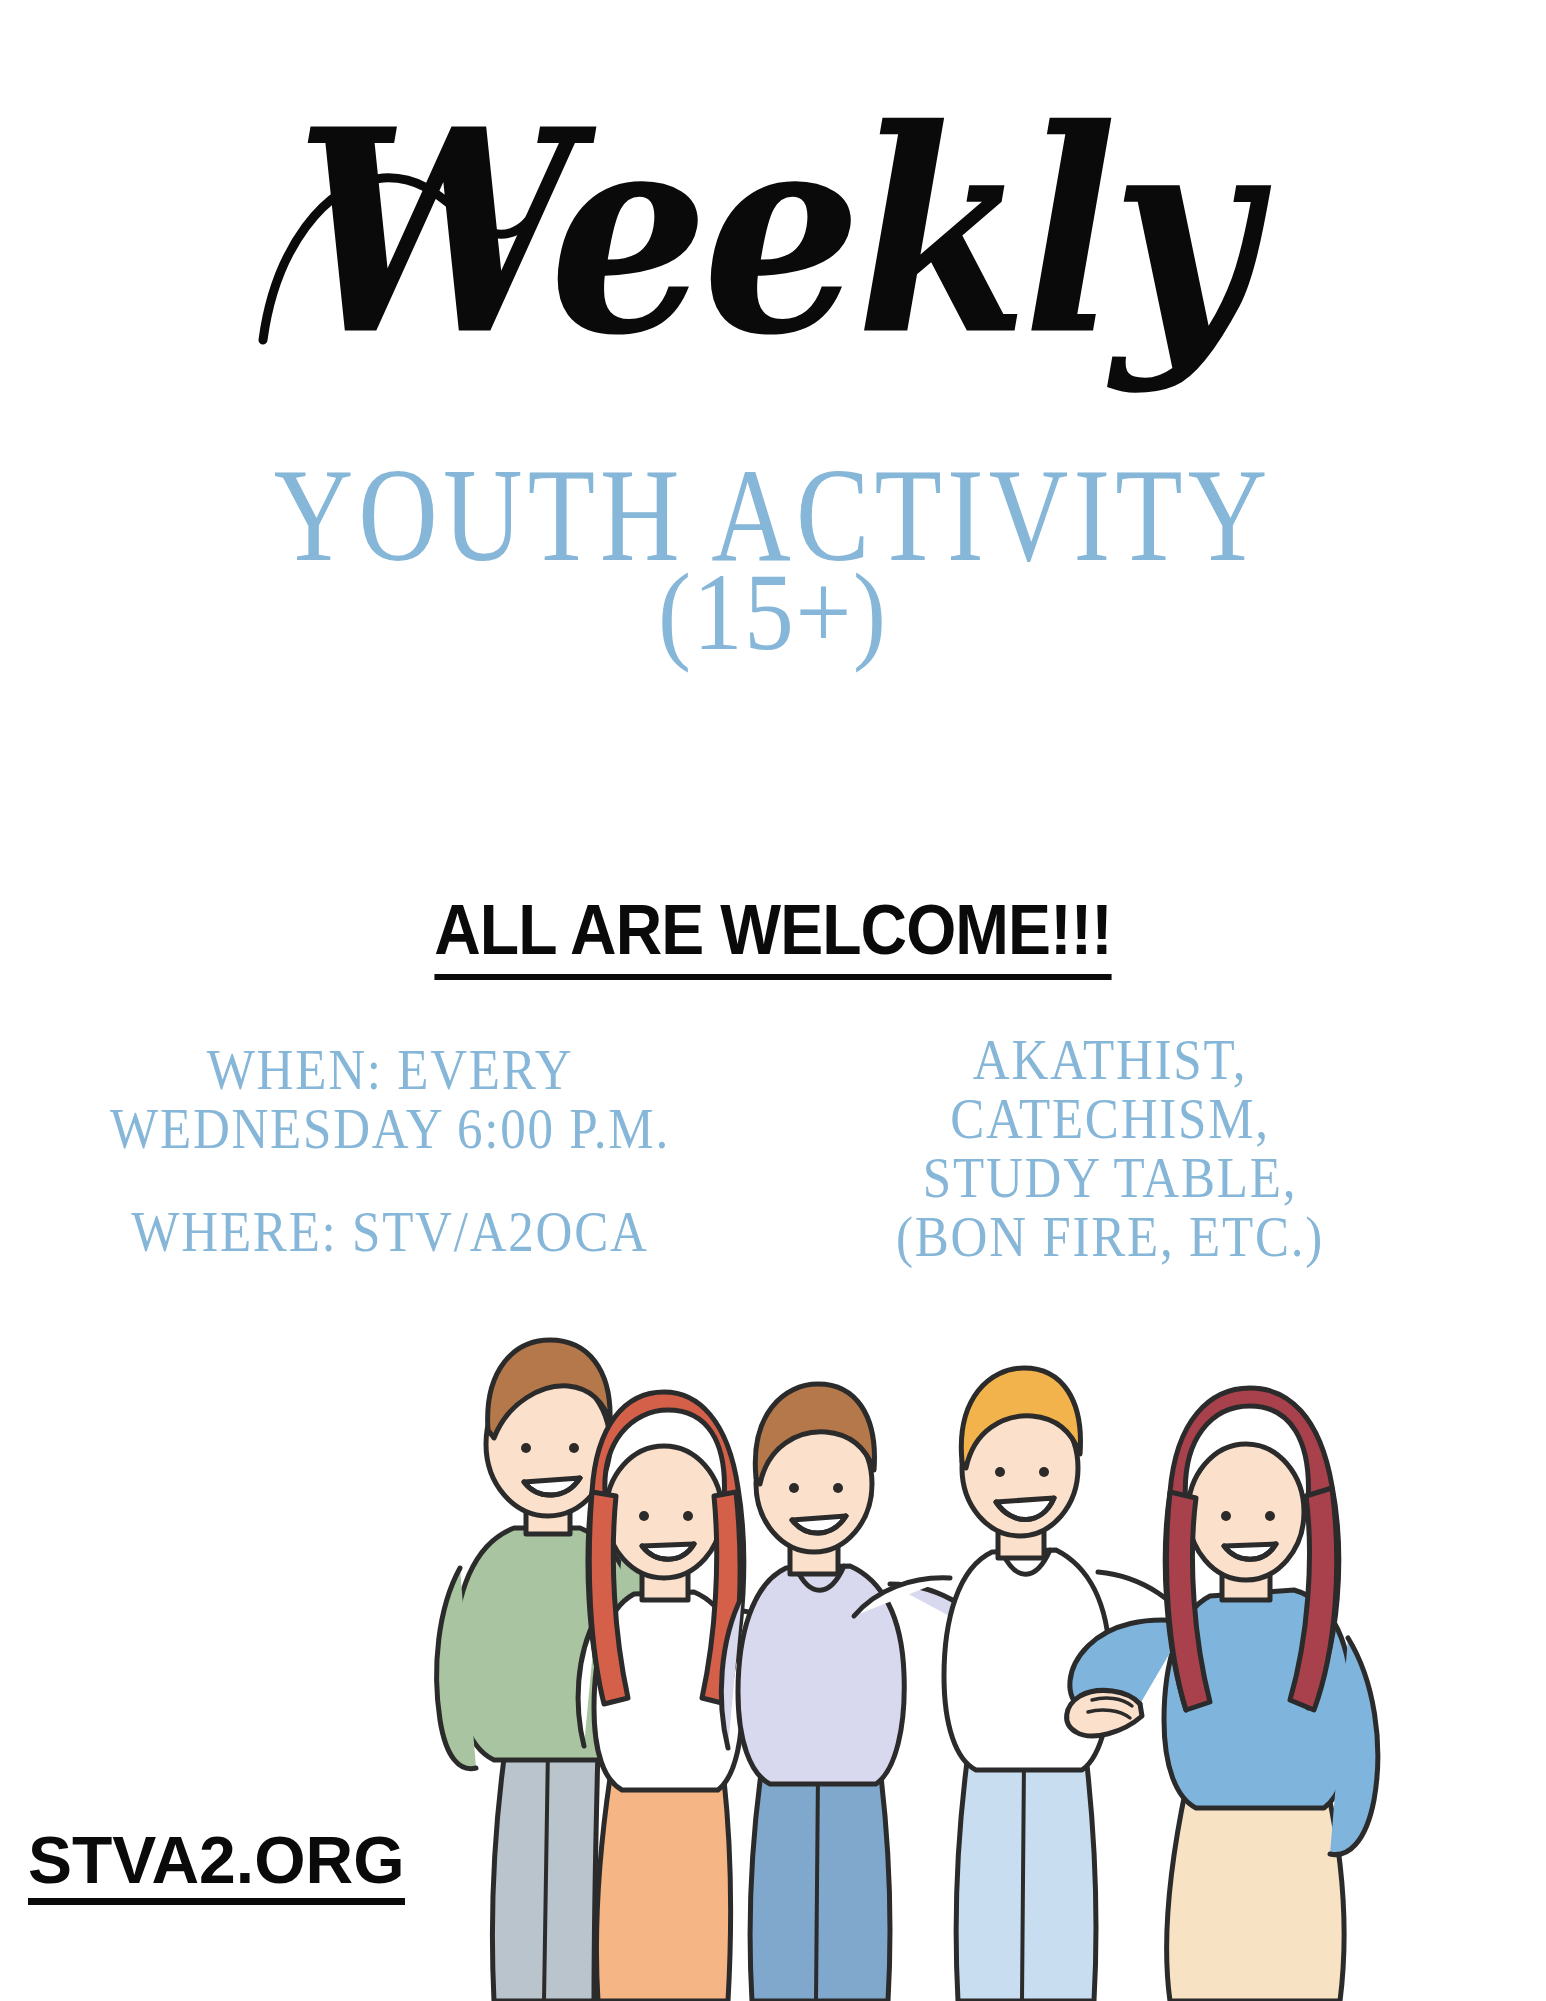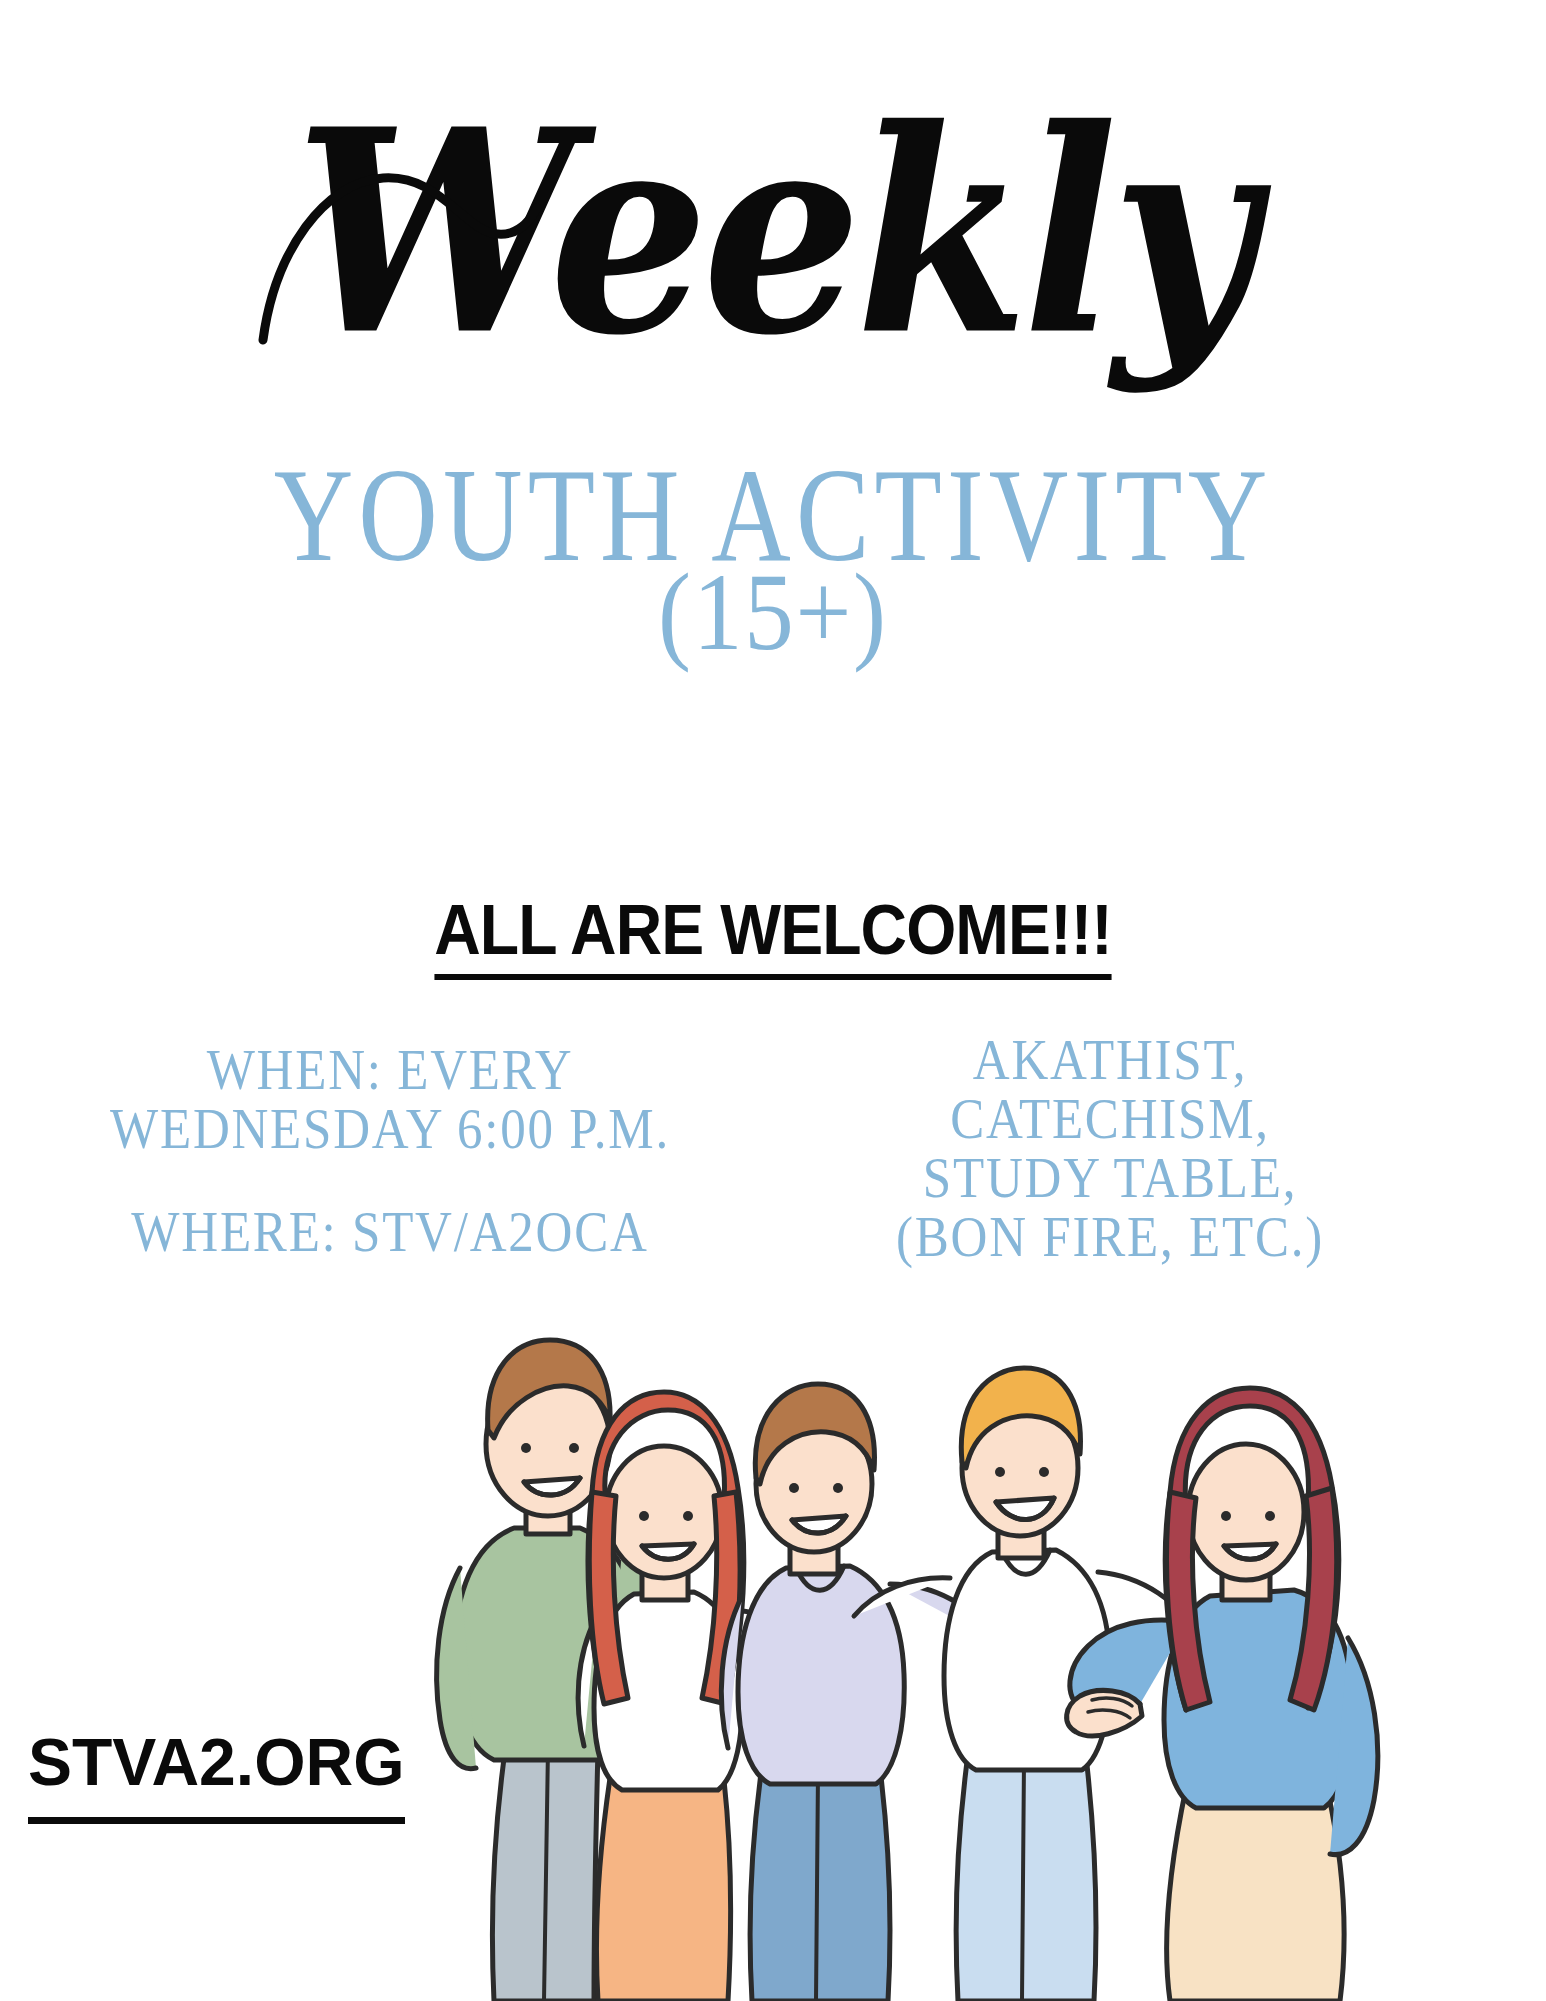--- a/index.html
+++ b/index.html
@@ -121,28 +121,28 @@
     text-align: center;
     transform-origin: top center;
   }
   .detail-line { display: block; }
   .detail-gap { display: block; height: 44px; }
 
   
   #site-url {
     position: absolute;
     left: 28px;
-    top: 1724px;
+    top: 1822px;
     font-family: "Liberation Sans", sans-serif;
     font-weight: 700;
     font-size: 66px;
     letter-spacing: 0px;
     color: #0a0a0a;
     border-bottom: 7px solid #0a0a0a;
-    padding-bottom: 17px;
+    padding-bottom: 0;
   }
 
   
   #people-illustration {
     position: absolute;
     left: 398px;
     top: 1148px;
     width: 1148px;
     height: 853px;
   }

